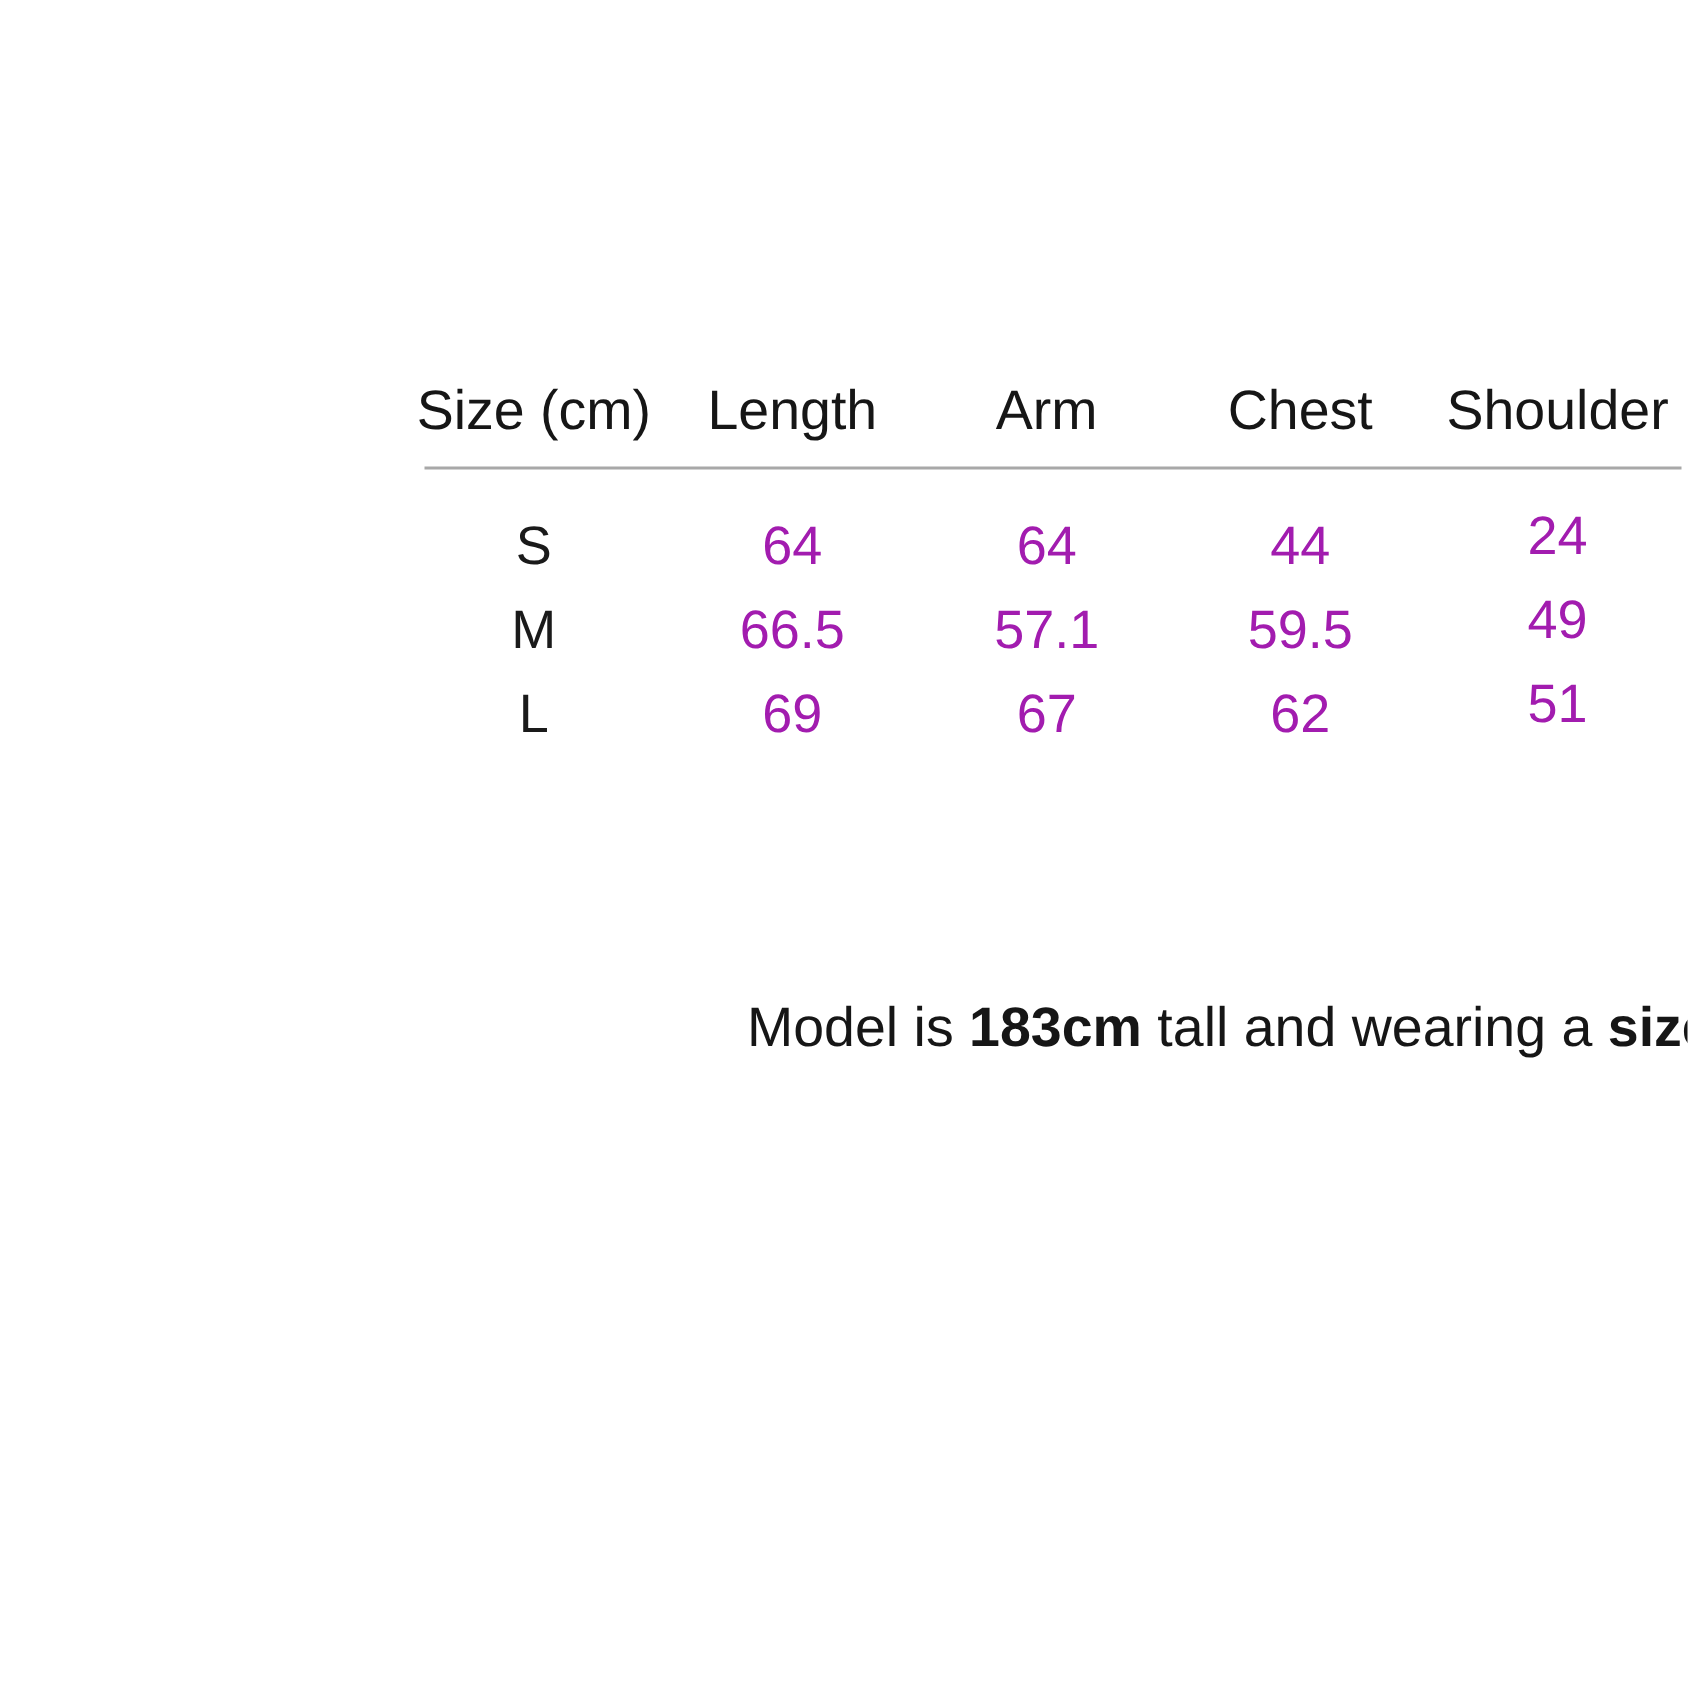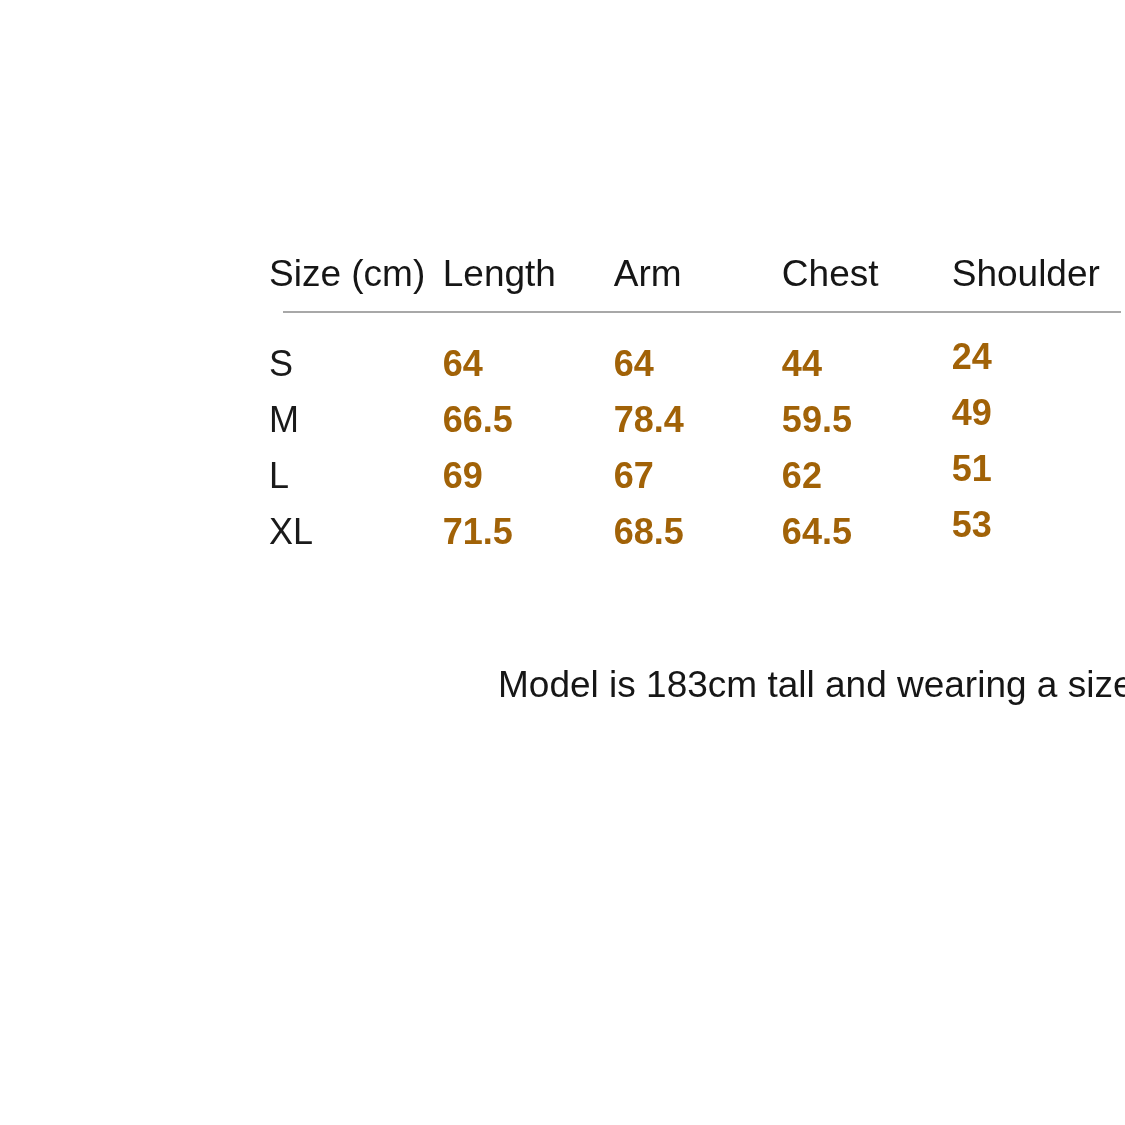--- a/index.html
+++ b/index.html
@@ -23,21 +23,21 @@
   table.size-table {
     position: absolute;
     left: 269px;
     top: 236px;
     border-collapse: collapse;
     table-layout: fixed;
   }
   table.size-table th,
   table.size-table td {
     width: 175px;
-    text-align: left;
+    text-align: center;
     padding: 0;
     white-space: nowrap;
   }
   table.size-table th {
     font-size: 37px;
     font-weight: 400;
     height: 76px;
     vertical-align: middle;
     padding-bottom: 6px;
     color: #161616;
@@ -48,22 +48,22 @@
     font-size: 36px;
   }
   table.size-table tbody tr:first-child td {
     padding-top: 18px;
   }
   td.size-label {
     font-weight: 400;
     color: #1a1a1a;
   }
   td.val {
-    font-weight: 700;
-    color: #a16207;
+    font-weight: 400;
+    color: #a21caf;
   }
   td.raise {
     position: relative;
     top: -7px;
   }
   .divider {
     position: absolute;
     left: 283px;
     top: 311px;
     width: 838px;
@@ -74,21 +74,21 @@
     position: absolute;
     left: 498px;
     top: 664px;
     margin: 0;
     font-size: 37px;
     font-weight: 400;
     white-space: nowrap;
     color: #161616;
   }
   .caption b {
-    font-weight: 400;
+    font-weight: 700;
   }
 </style>
 </head>
 <body>
 
 <div class="canvas">
 
   <table class="size-table">
     <thead>
       <tr>
@@ -103,37 +103,30 @@
       <tr>
         <td class="size-label">S</td>
         <td class="val">64</td>
         <td class="val">64</td>
         <td class="val">44</td>
         <td class="val raise">24</td>
       </tr>
       <tr>
         <td class="size-label">M</td>
         <td class="val">66.5</td>
-        <td class="val">78.4</td>
+        <td class="val">57.1</td>
         <td class="val">59.5</td>
         <td class="val raise">49</td>
       </tr>
       <tr>
         <td class="size-label">L</td>
         <td class="val">69</td>
         <td class="val">67</td>
         <td class="val">62</td>
         <td class="val raise">51</td>
-      </tr>
-      <tr>
-        <td class="size-label">XL</td>
-        <td class="val">71.5</td>
-        <td class="val">68.5</td>
-        <td class="val">64.5</td>
-        <td class="val raise">53</td>
       </tr>
     </tbody>
   </table>
 
   <div class="divider"></div>
 
   <p class="caption"><span>Model is </span><b>183cm</b><span> tall and wearing a </span><b>size L</b></p>
 
 </div>
 

